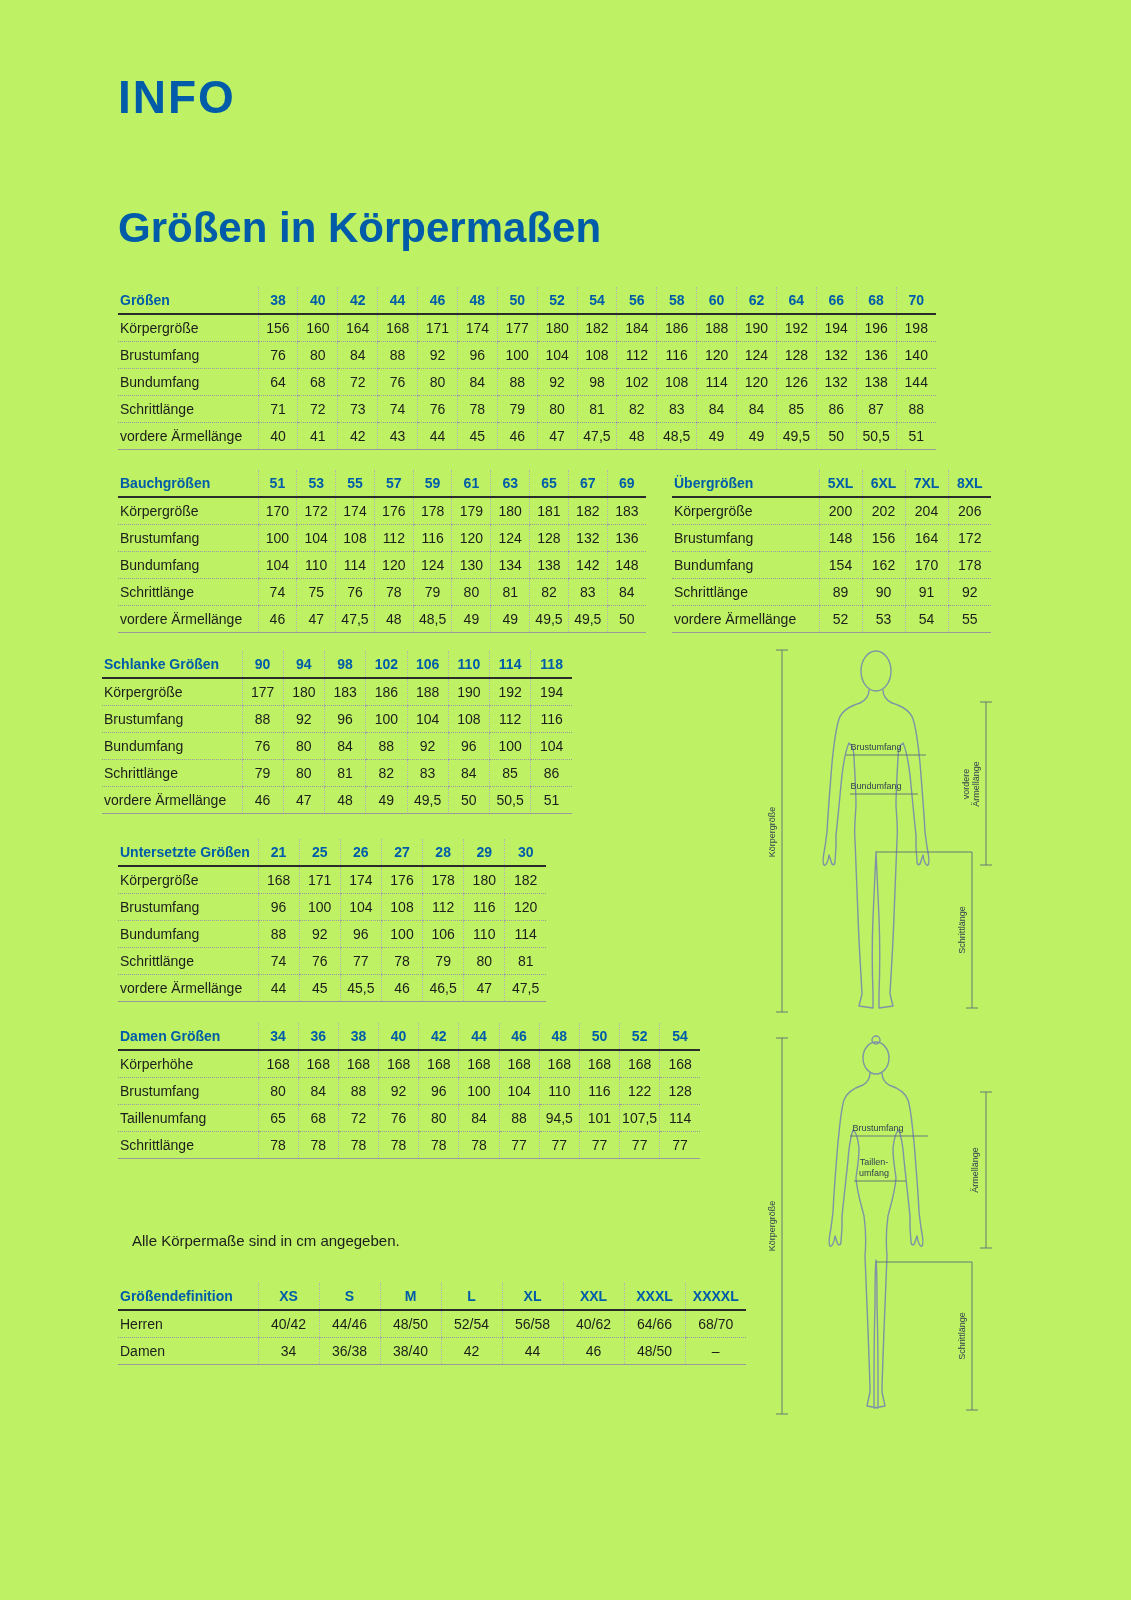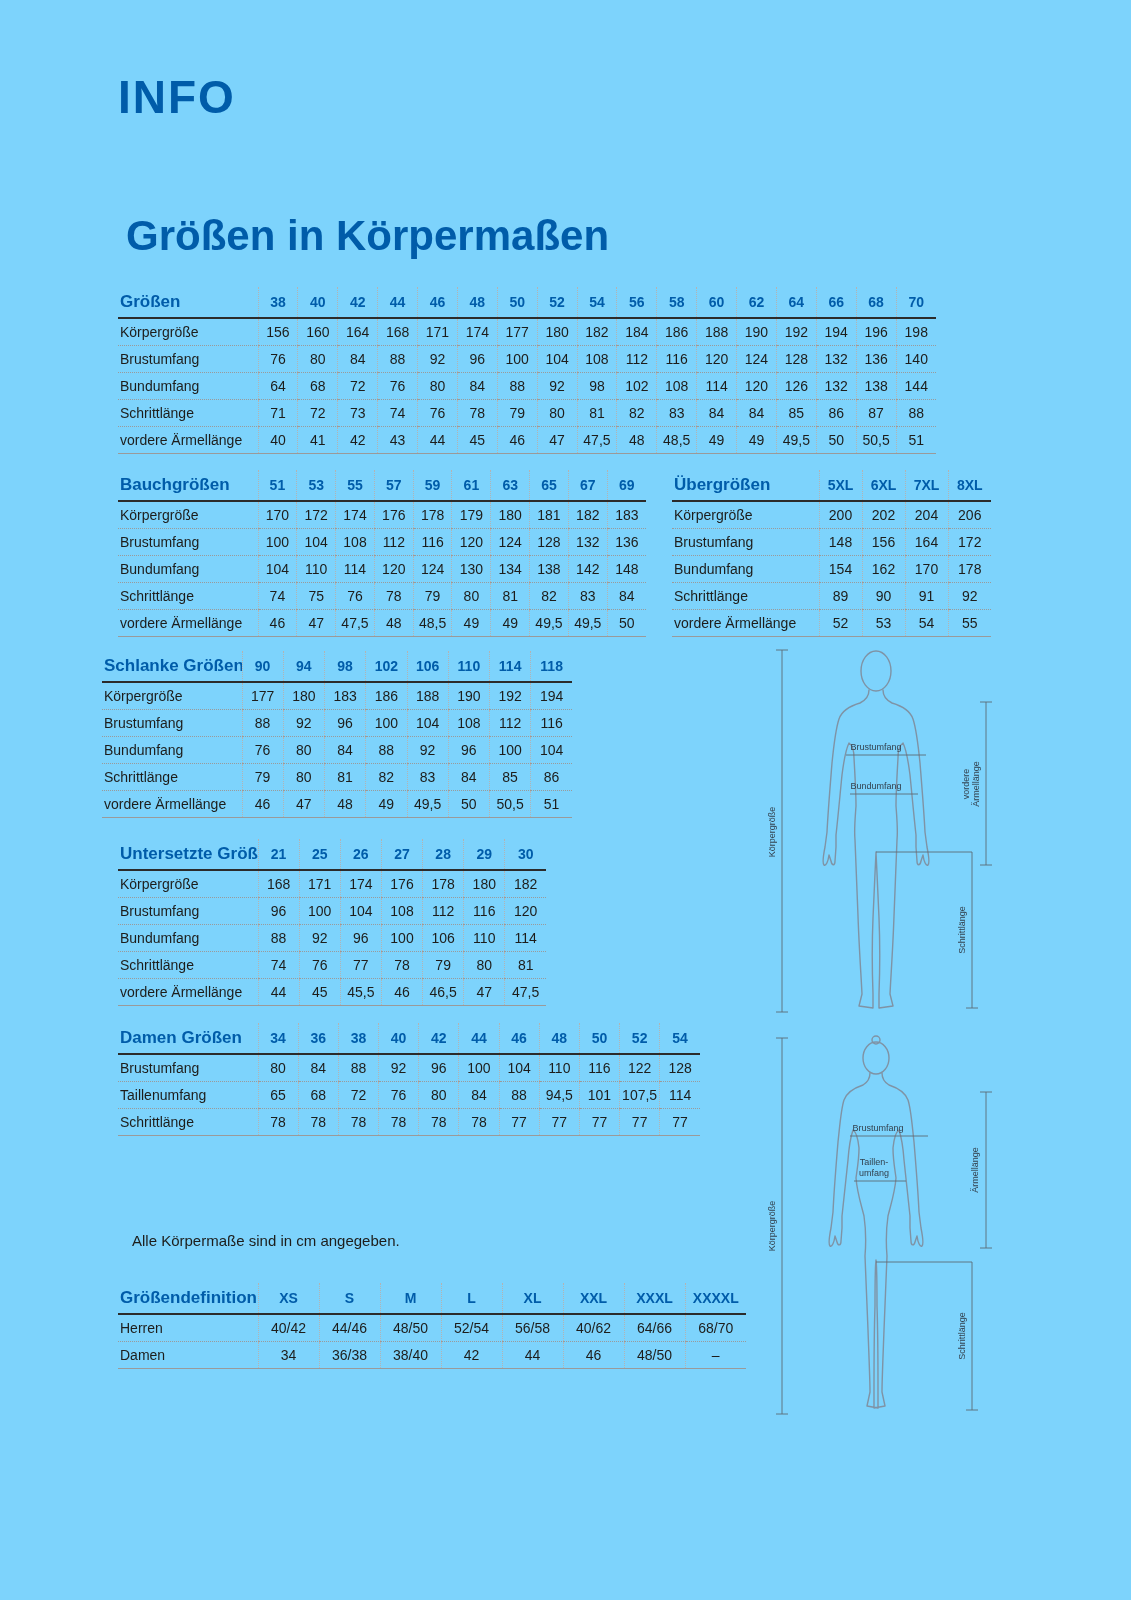--- a/index.html
+++ b/index.html
@@ -1,30 +1,30 @@
 <!DOCTYPE html>
 <html><head>
 <meta charset="utf-8">
 <style>
   :root{
     --blue:#005CA9;
     --ink:#1d1d1b;
   }
   html,body{margin:0;padding:0;background:#ffffff;}
-  .page{position:relative;width:1131px;height:1600px;background:#7dd3fc;
+  .page{position:relative;width:1131px;height:1600px;background:#bef264;
         font-family:"Liberation Sans",sans-serif;overflow:hidden;color:var(--ink);}
   .kicker{position:absolute;left:118px;top:70px;font-size:46px;font-weight:700;
           color:var(--blue);letter-spacing:2px;margin:0;}
   .main-title{position:absolute;left:118px;top:204px;font-size:42px;font-weight:700;
-          color:var(--blue);margin:8px;}
+          color:var(--blue);margin:0;}
   .tbl{position:absolute;}
   .tbl table{width:100%;border-collapse:collapse;table-layout:fixed;font-size:14px;color:var(--ink);}
   .tbl th,.tbl td{padding:5px 2px;text-align:center;overflow:hidden;white-space:nowrap;font-weight:400;}
   .tbl thead th{color:var(--blue);font-weight:700;border-bottom:2px solid #2b2b2b;}
-  .tbl thead th.table-title{text-align:left;font-size:17px;}
+  .tbl thead th.table-title{text-align:left;font-size:14px;}
   .tbl tbody td{border-bottom:1px dotted #9a9a9a;}
   .tbl tbody tr:last-child td{border-bottom:1px solid #9a9a9a;}
   .tbl td.row-label{text-align:left;}
   .tbl th:nth-child(n+2),.tbl td:nth-child(n+2){border-left:1px dotted #b3b3b3;}
   .note{position:absolute;font-size:15px;margin:14px;color:var(--ink);}
   .figure{position:absolute;}
   .figure svg{display:block;}
   .figure text{font-family:"Liberation Sans",sans-serif;font-size:9px;fill:#33424f;}
   .outline{fill:none;stroke:#7f93a5;stroke-width:1.4;stroke-linejoin:round;stroke-linecap:round;}
   .mline{stroke:#5c6b77;stroke-width:0.9;}
@@ -535,20 +535,34 @@
             <th>42</th>
             <th>44</th>
             <th>46</th>
             <th>48</th>
             <th>50</th>
             <th>52</th>
             <th>54</th>
           </tr>
         </thead>
         <tbody>
+          <tr>
+            <td class="row-label">Körperhöhe</td>
+            <td>168</td>
+            <td>168</td>
+            <td>168</td>
+            <td>168</td>
+            <td>168</td>
+            <td>168</td>
+            <td>168</td>
+            <td>168</td>
+            <td>168</td>
+            <td>168</td>
+            <td>168</td>
+          </tr>
           <tr>
             <td class="row-label">Brustumfang</td>
             <td>80</td>
             <td>84</td>
             <td>88</td>
             <td>92</td>
             <td>96</td>
             <td>100</td>
             <td>104</td>
             <td>110</td>

